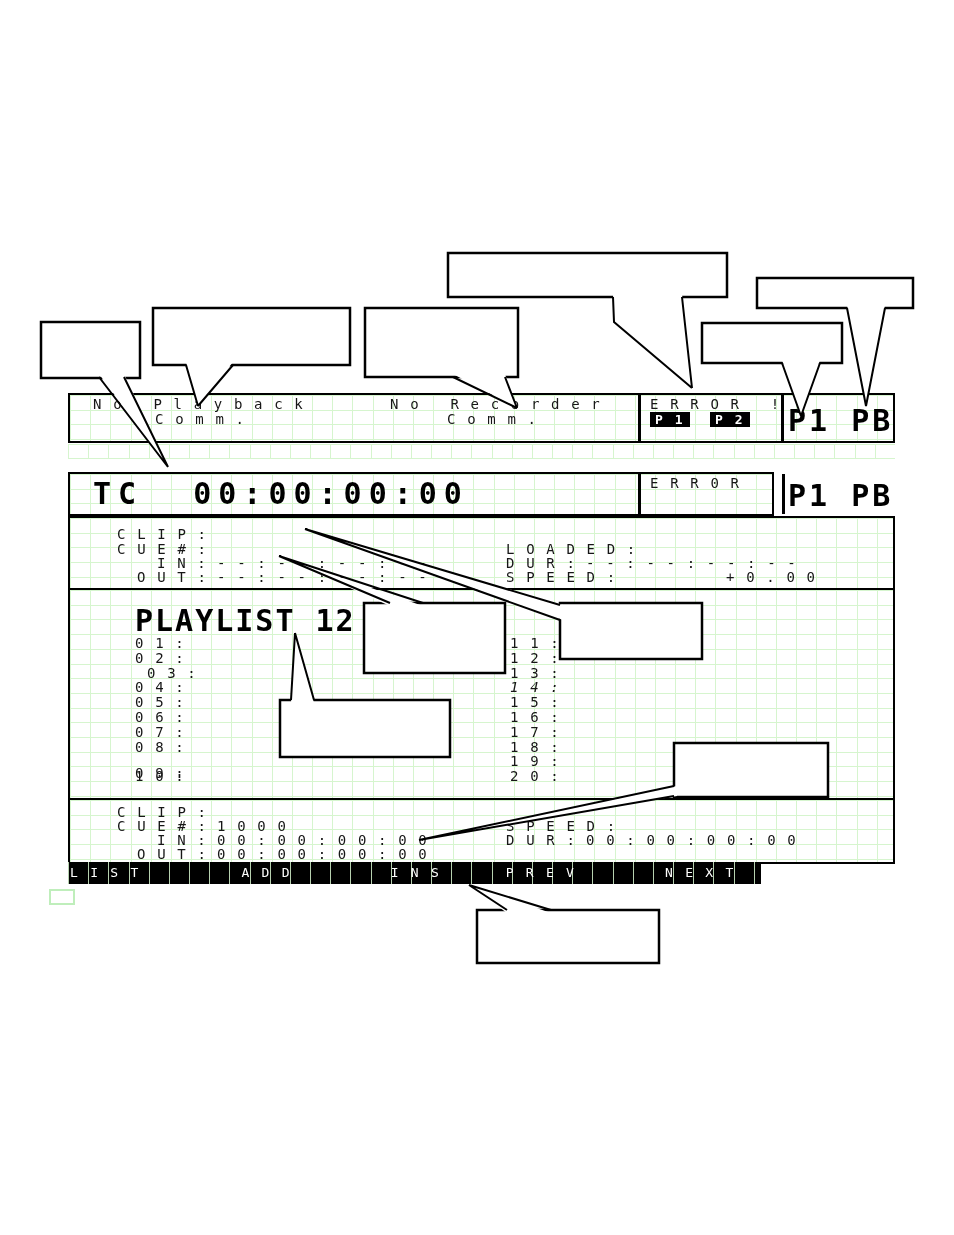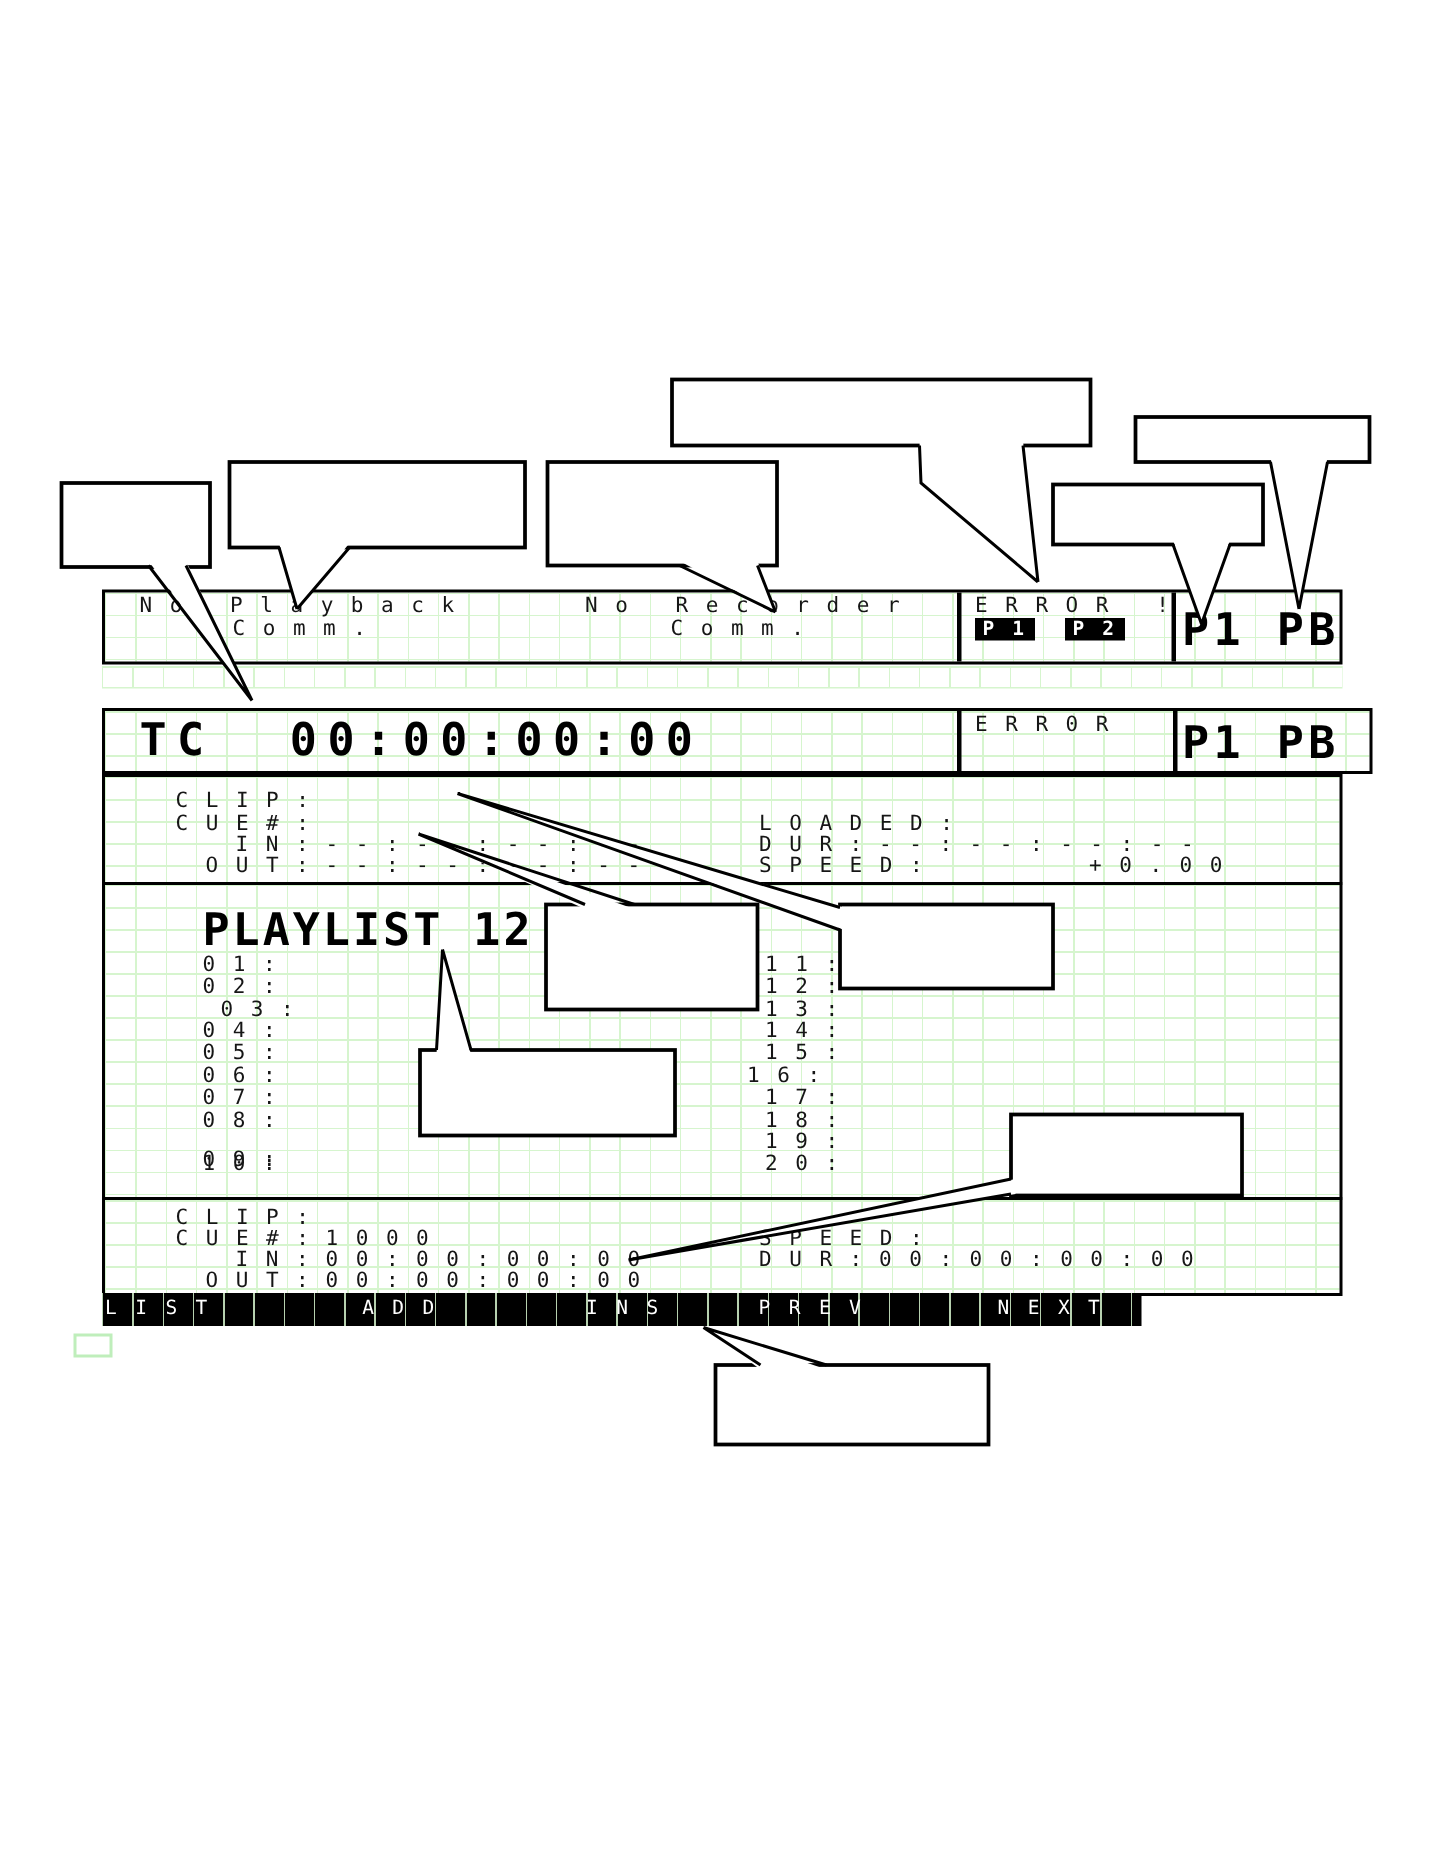--- a/index.html
+++ b/index.html
@@ -40,21 +40,21 @@
     <span class="sm" style="left:377px;top:17px">Comm.</span>
     <div class="vdiv" style="left:568px"></div>
     <span class="sm" style="left:580px;top:2px">ERROR !</span>
     <span class="inv" style="left:580px;top:17px">P1</span>
     <span class="inv" style="left:640px;top:17px">P2</span>
     <div class="vdiv" style="left:711px"></div>
     <span class="big ls3" style="left:718px;top:11px">P1 PB</span>
   </div>
   <div class="gridstrip" style="left:68px;top:444px;width:827px;height:15px"></div>
 
-  <div class="panel" style="left:68px;top:472px;width:847px;height:44px">
+  <div class="panel" style="left:68px;top:472px;width:706px;height:44px">
     <span class="big ls7" style="left:23px;top:5px">TC  00:00:00:00</span>
     <div class="vdiv" style="left:568px"></div>
     <span class="sm" style="left:580px;top:2px">ERR0R</span>
     <div class="vdiv" style="left:712px"></div>
     <span class="big ls3" style="left:718px;top:7px">P1 PB</span>
   </div>
 
   <div class="panel" style="left:68px;top:516px;width:827px;height:74px">
     <span class="sm" style="left:47px;top:9px">CLIP:</span>
     <span class="sm" style="left:47px;top:24px">CUE#:</span>
@@ -80,23 +80,23 @@
         <span class="sm" style="left: 65px; top: 120px;">06:</span>
         <span class="sm" style="left: 65px; top: 134.8px;">07:</span>
         <span class="sm" style="left: 65px; top: 149.6px;">08:</span>
         <span class="sm" style="left: 65px; top: 164.4px; margin-top: 12px;">09:</span>
         <span class="sm" style="left: 65px; top: 179.2px;">10:</span>
       </div>
     <div id="pl-right">
         <span class="sm" style="left: 440px; top: 46px;">11:</span>
         <span class="sm" style="left: 440px; top: 60.8px;">12:</span>
         <span class="sm" style="left: 440px; top: 75.6px;">13:</span>
-        <span class="sm" style="left: 440px; top: 90.4px;">14:</span>
+        <span class="sm" style="left: 440px; top: 90.4px; font-style: italic;">14:</span>
         <span class="sm" style="left: 440px; top: 105.2px;">15:</span>
-        <span class="sm" style="left: 428px; top: 120px; text-align: right;">16:</span>
+        <span class="sm" style="left: 440px; top: 120px; text-align: right;">16:</span>
         <span class="sm" style="left: 440px; top: 134.8px;">17:</span>
         <span class="sm" style="left: 440px; top: 149.6px;">18:</span>
         <span class="sm" style="left: 440px; top: 164.4px;">19:</span>
         <span class="sm" style="left: 440px; top: 179.2px;">20:</span>
       </div>
   </div>
 
   <div class="panel" style="left:68px;top:798px;width:827px;height:66px">
     <span class="sm" style="left:47px;top:5px">CLIP:</span>
     <span class="sm" style="left:47px;top:19px">CUE#:</span>

